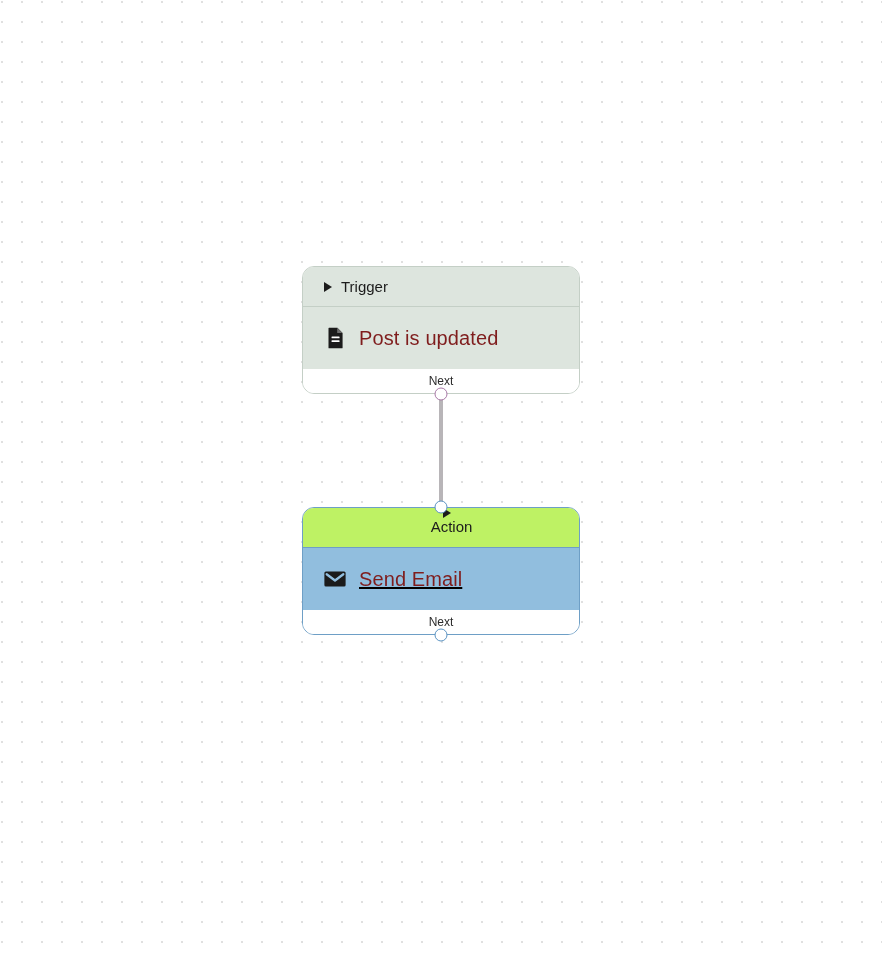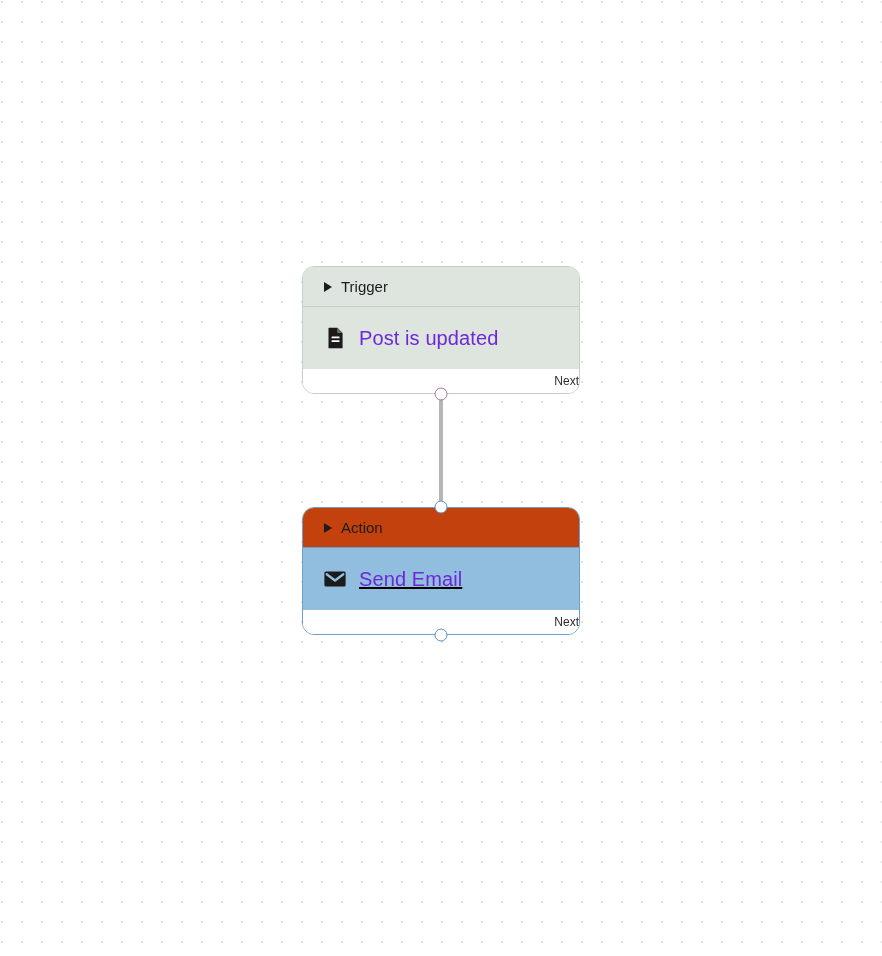--- a/index.html
+++ b/index.html
@@ -71,29 +71,29 @@
     flex: 0 0 auto;
     width: 28px;
     height: 28px;
     display: flex;
     align-items: center;
     justify-content: center;
     margin-right: 10px;
   }
   .node-title {
     font-size: 20px;
-    color: #6d28d9;
+    color: #7f1d1d;
     letter-spacing: .1px;
   }
   .node-footer {
     height: 24px;
     background: #ffffff;
     display: flex;
     align-items: center;
-    justify-content: flex-end;
+    justify-content: center;
     font-size: 12px;
     color: #2b2b2b;
     box-sizing: border-box;
   }
 
   
   #node-trigger {
     left: 302px;
     top: 266px;
   }
@@ -110,22 +110,23 @@
 
   
   #node-action {
     left: 302px;
     top: 507px;
   }
   #node-action .node-inner {
     border: 1.6px solid #6e9fc6;
   }
   #node-action .node-header {
-    background: #c2410c;
+    background: #bef264;
     border-bottom: 1.6px solid #6e9fc6;
+    flex-direction: column;
   }
   #node-action .node-body {
     background: #91bede;
     text-decoration: underline;
   }
 
   
   .handle {
     position: absolute;
     width: 13px;

